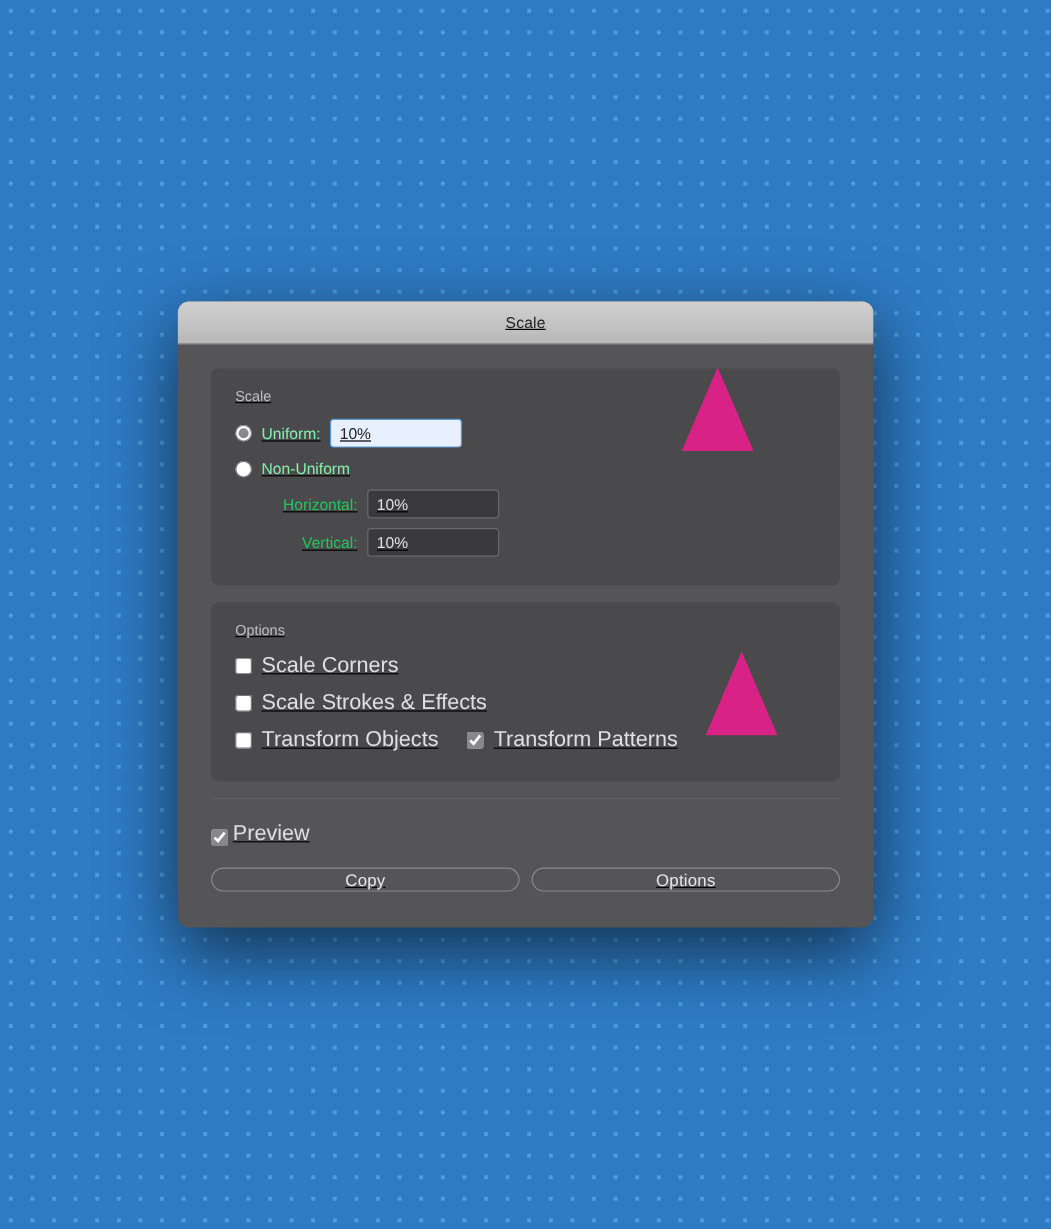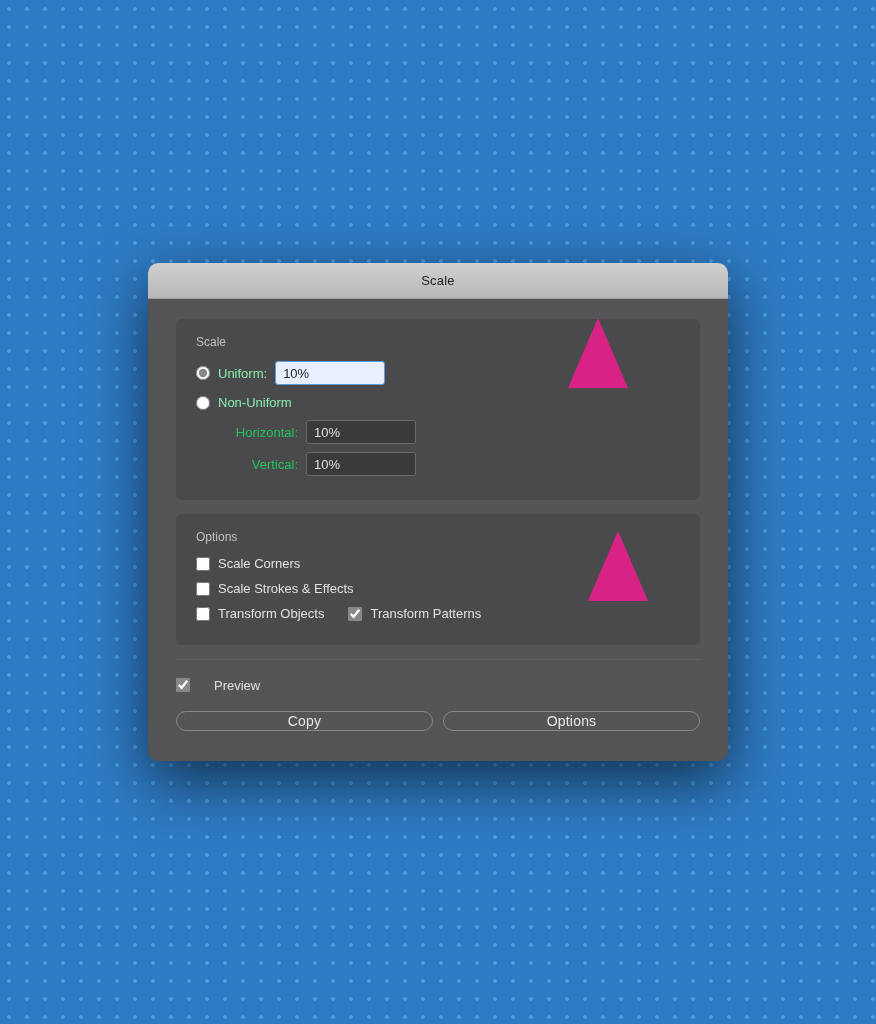--- a/index.html
+++ b/index.html
@@ -14,20 +14,21 @@
       align-items: center;
       justify-content: center;
       font-family: -apple-system, BlinkMacSystemFont, "Helvetica Neue", Arial, sans-serif;
     }
 
     .dialog-wrapper {
       display: flex;
       flex-direction: column;
       align-items: center;
       justify-content: center;
+      text-decoration: underline;
     }
 
     .dialog {
       width: 580px;
       background: #555558;
       border-radius: 10px;
       box-shadow: 0 20px 60px rgba(0,0,0,0.6);
       overflow: hidden;
       position: relative;
     }
@@ -142,42 +143,42 @@
     }
 
     .checkbox-input {
       width: 14px;
       height: 14px;
       accent-color: #888;
       cursor: pointer;
     }
 
     .checkbox-label {
-      font-size: 13px;
+      font-size: 18px;
       color: #e0e0e0;
     }
 
     .checkbox-row-double {
       display: flex;
       align-items: center;
       gap: 24px;
       margin-bottom: 8px;
     }
 
     .checkbox-pair {
       display: flex;
       align-items: center;
       gap: 8px;
     }
 
     
     .preview-row {
       display: flex;
-      align-items: flex-start;
-      gap: 24px;
+      align-items: flex-end;
+      gap: 4px;
       padding: 4px 0 14px 0;
     }
 
     
     .buttons-row {
       display: flex;
       align-items: center;
       justify-content: space-between;
       gap: 10px;
       padding: 4px 0 6px 0;

